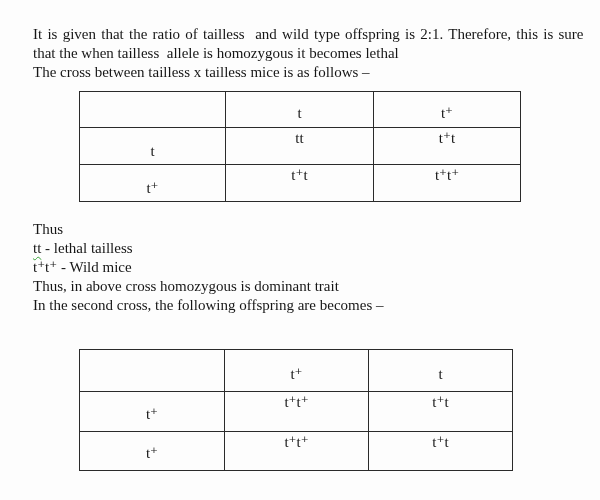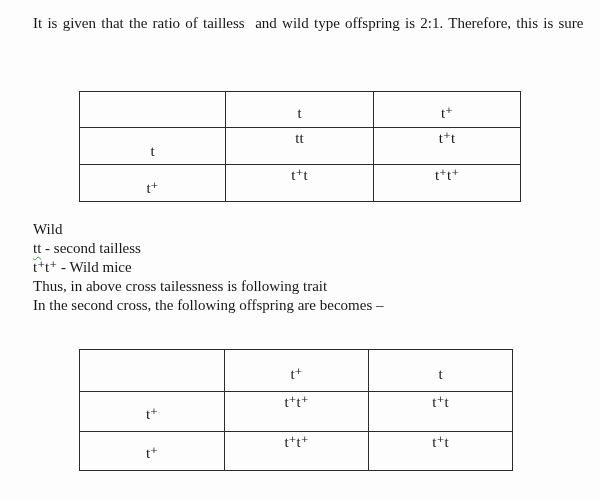--- a/index.html
+++ b/index.html
@@ -26,21 +26,21 @@
     white-space: pre;
     font-size: 15px;
     line-height: 19px;
   }
   .intro {
     position: absolute;
     left: 33px;
     top: 14px;
     width: 560px;
   }
-  .intro .wide { word-spacing: 1.5px; }
+  .intro .wide { word-spacing: 1.5px; margin-top: 11px; }
   .legend {
     position: absolute;
     left: 33px;
     top: 220px;
     width: 560px;
   }
   .squiggle-word {
     text-decoration-line: underline;
     text-decoration-style: wavy;
     text-decoration-color: var(--squiggle);
@@ -81,20 +81,22 @@
 
   td.val { vertical-align: top; padding-top: 2px; }
 </style>
 </head>
 <body>
 
 <div class="page">
 
   <div class="intro">
     <div class="textline wide">It is given that the ratio of tailless  and wild type offspring is 2:1. Therefore, this is sure</div>
+    <div class="textline">that the when tailless  allele is homozygous it becomes lethal</div>
+    <div class="textline">The cross between tailless x tailless mice is as follows –</div>
   </div>
 
   <table class="punnett t1">
     <colgroup>
         <col class="c1">
         <col class="c2">
         <col class="c3">
       </colgroup>
     <tbody>
         <tr class="hdr">
@@ -109,24 +111,24 @@
     </tr>
     <tr class="r2">
       <td class="rowh">t⁺</td>
       <td class="val">t⁺t</td>
       <td class="val">t⁺t⁺</td>
     </tr>
   </tbody>
     </table>
 
   <div class="legend">
-    <div class="textline">Wild</div>
-    <div class="textline"><span class="squiggle-word">tt</span><span> - second tailless</span></div>
+    <div class="textline">Thus</div>
+    <div class="textline"><span class="squiggle-word">tt</span><span> - lethal tailless</span></div>
     <div class="textline">t⁺t⁺ - Wild mice</div>
-    <div class="textline">Thus, in above cross tailessness is following trait</div>
+    <div class="textline">Thus, in above cross homozygous is dominant trait</div>
     <div class="textline">In the second cross, the following offspring are becomes –</div>
   </div>
 
   <table class="punnett t2">
     <colgroup>
         <col class="c1">
         <col class="c2">
         <col class="c3">
       </colgroup>
     <tbody>

